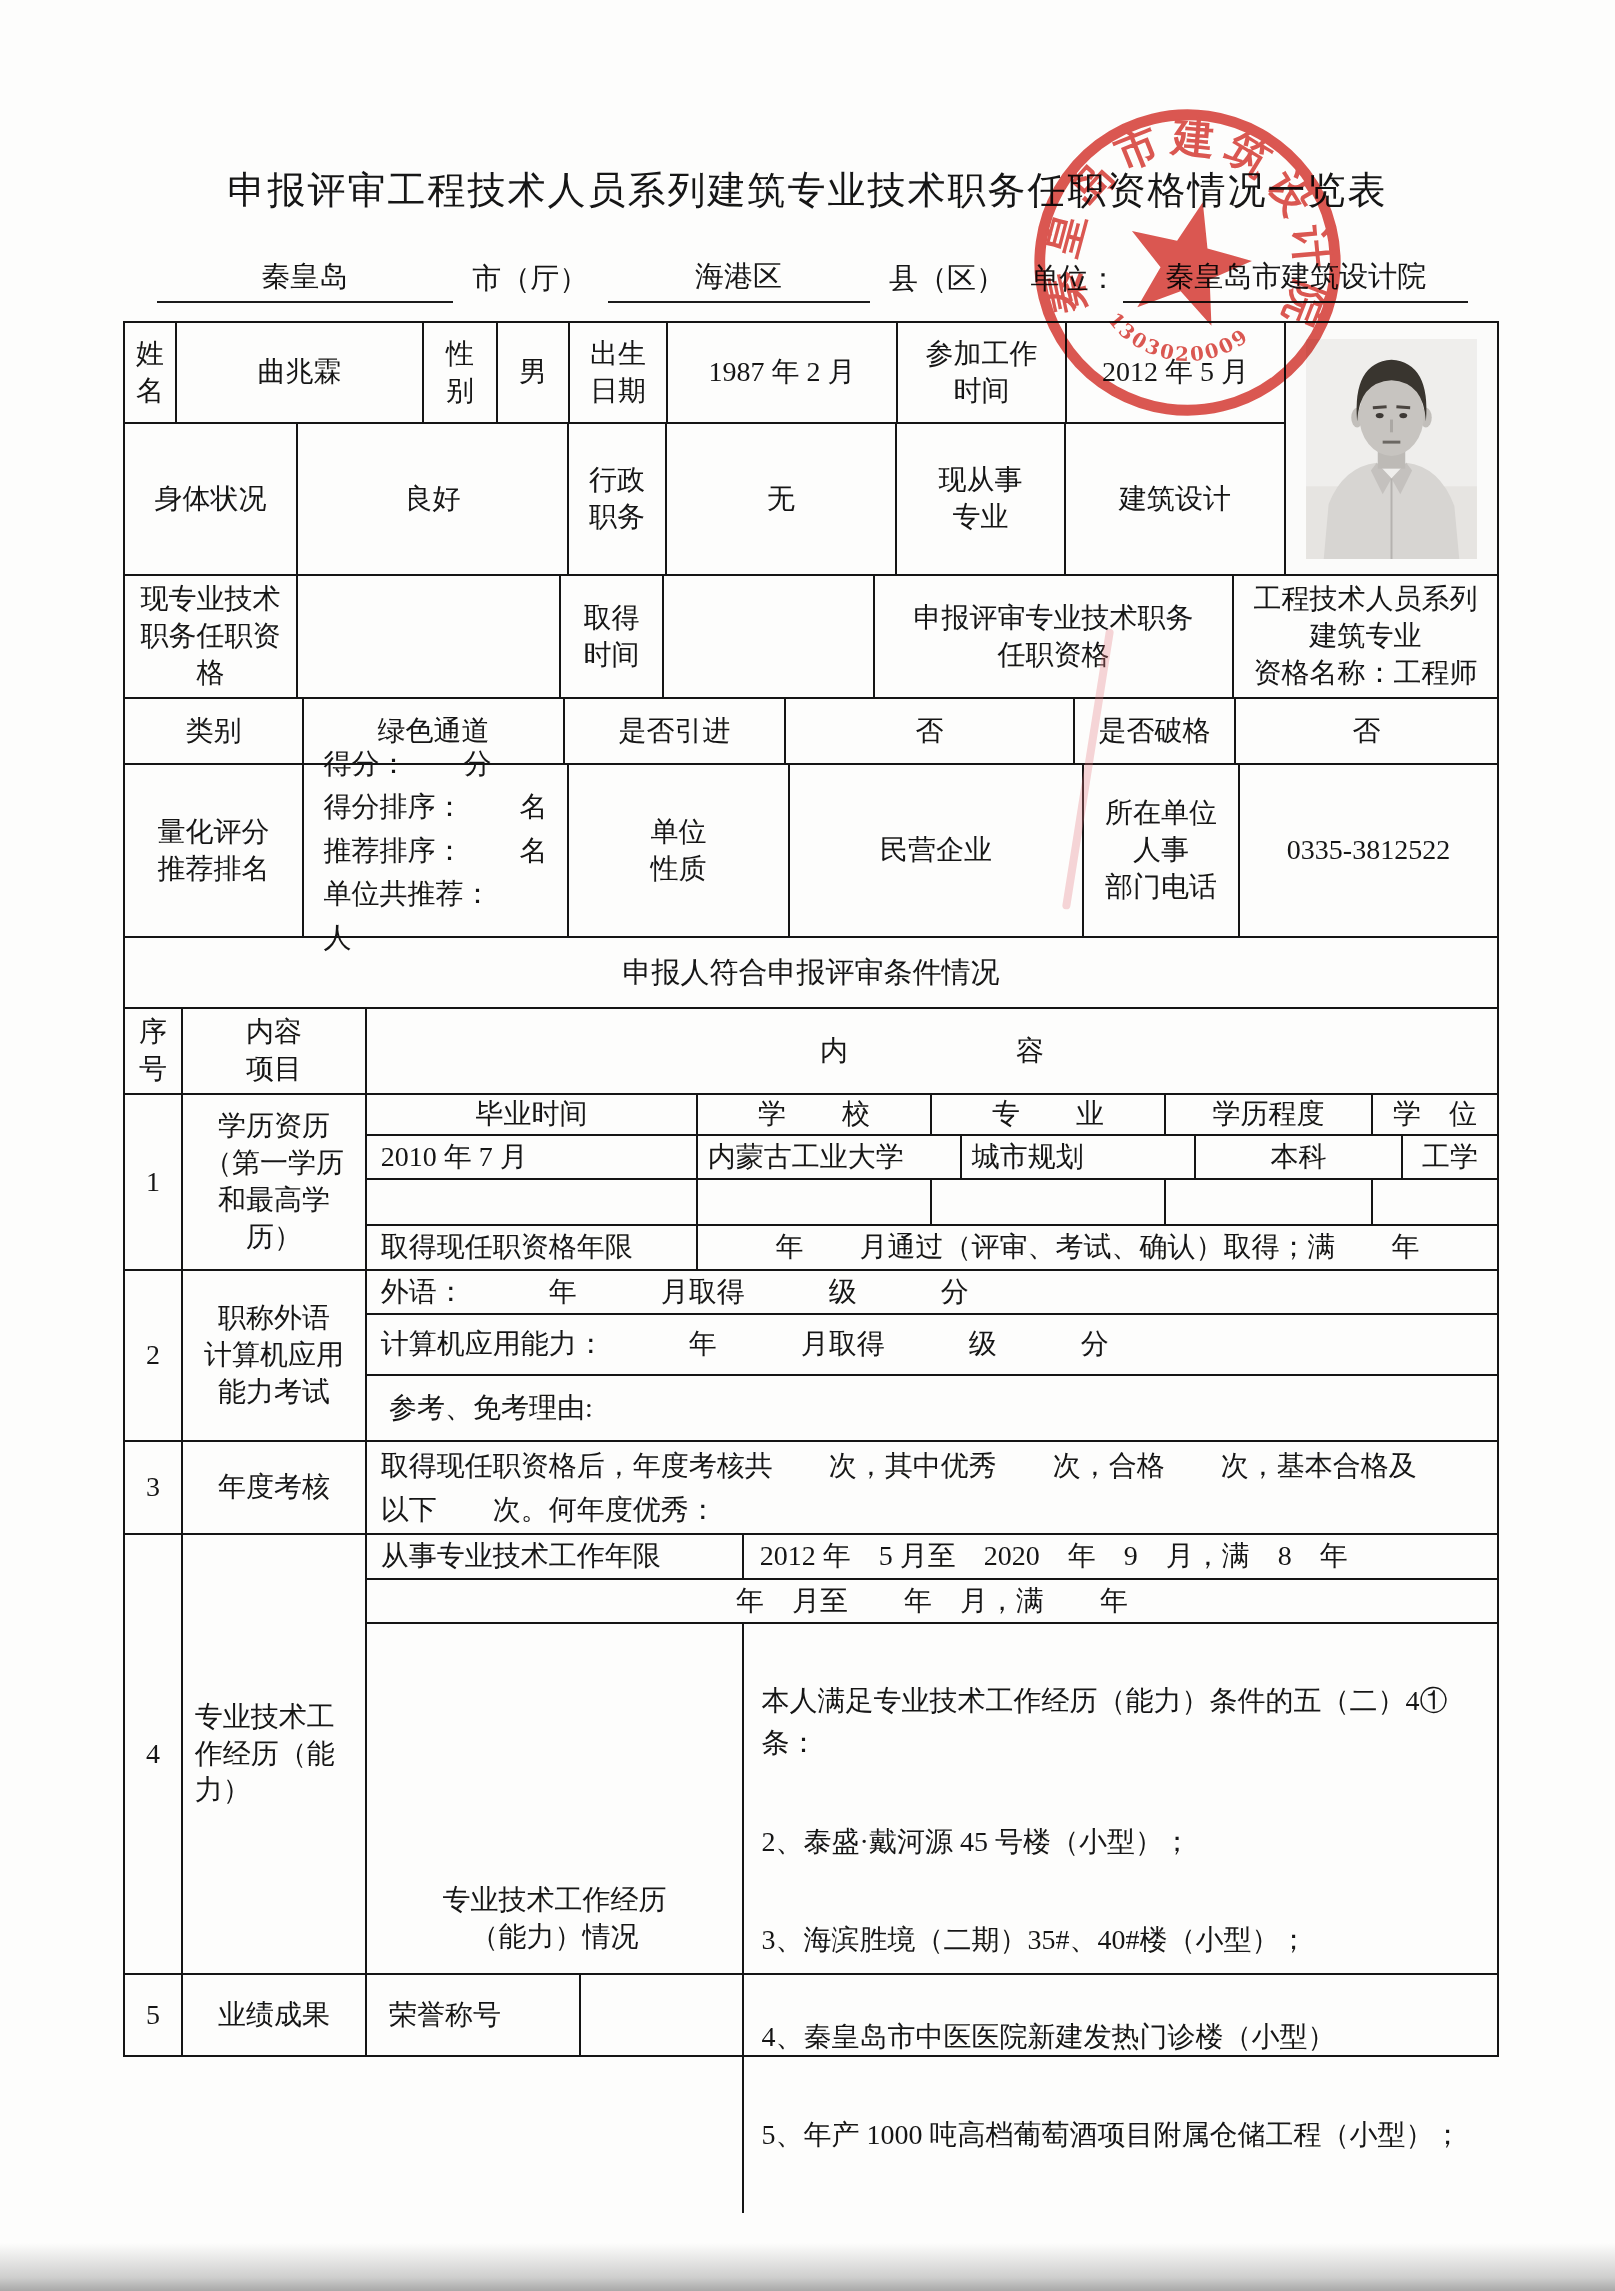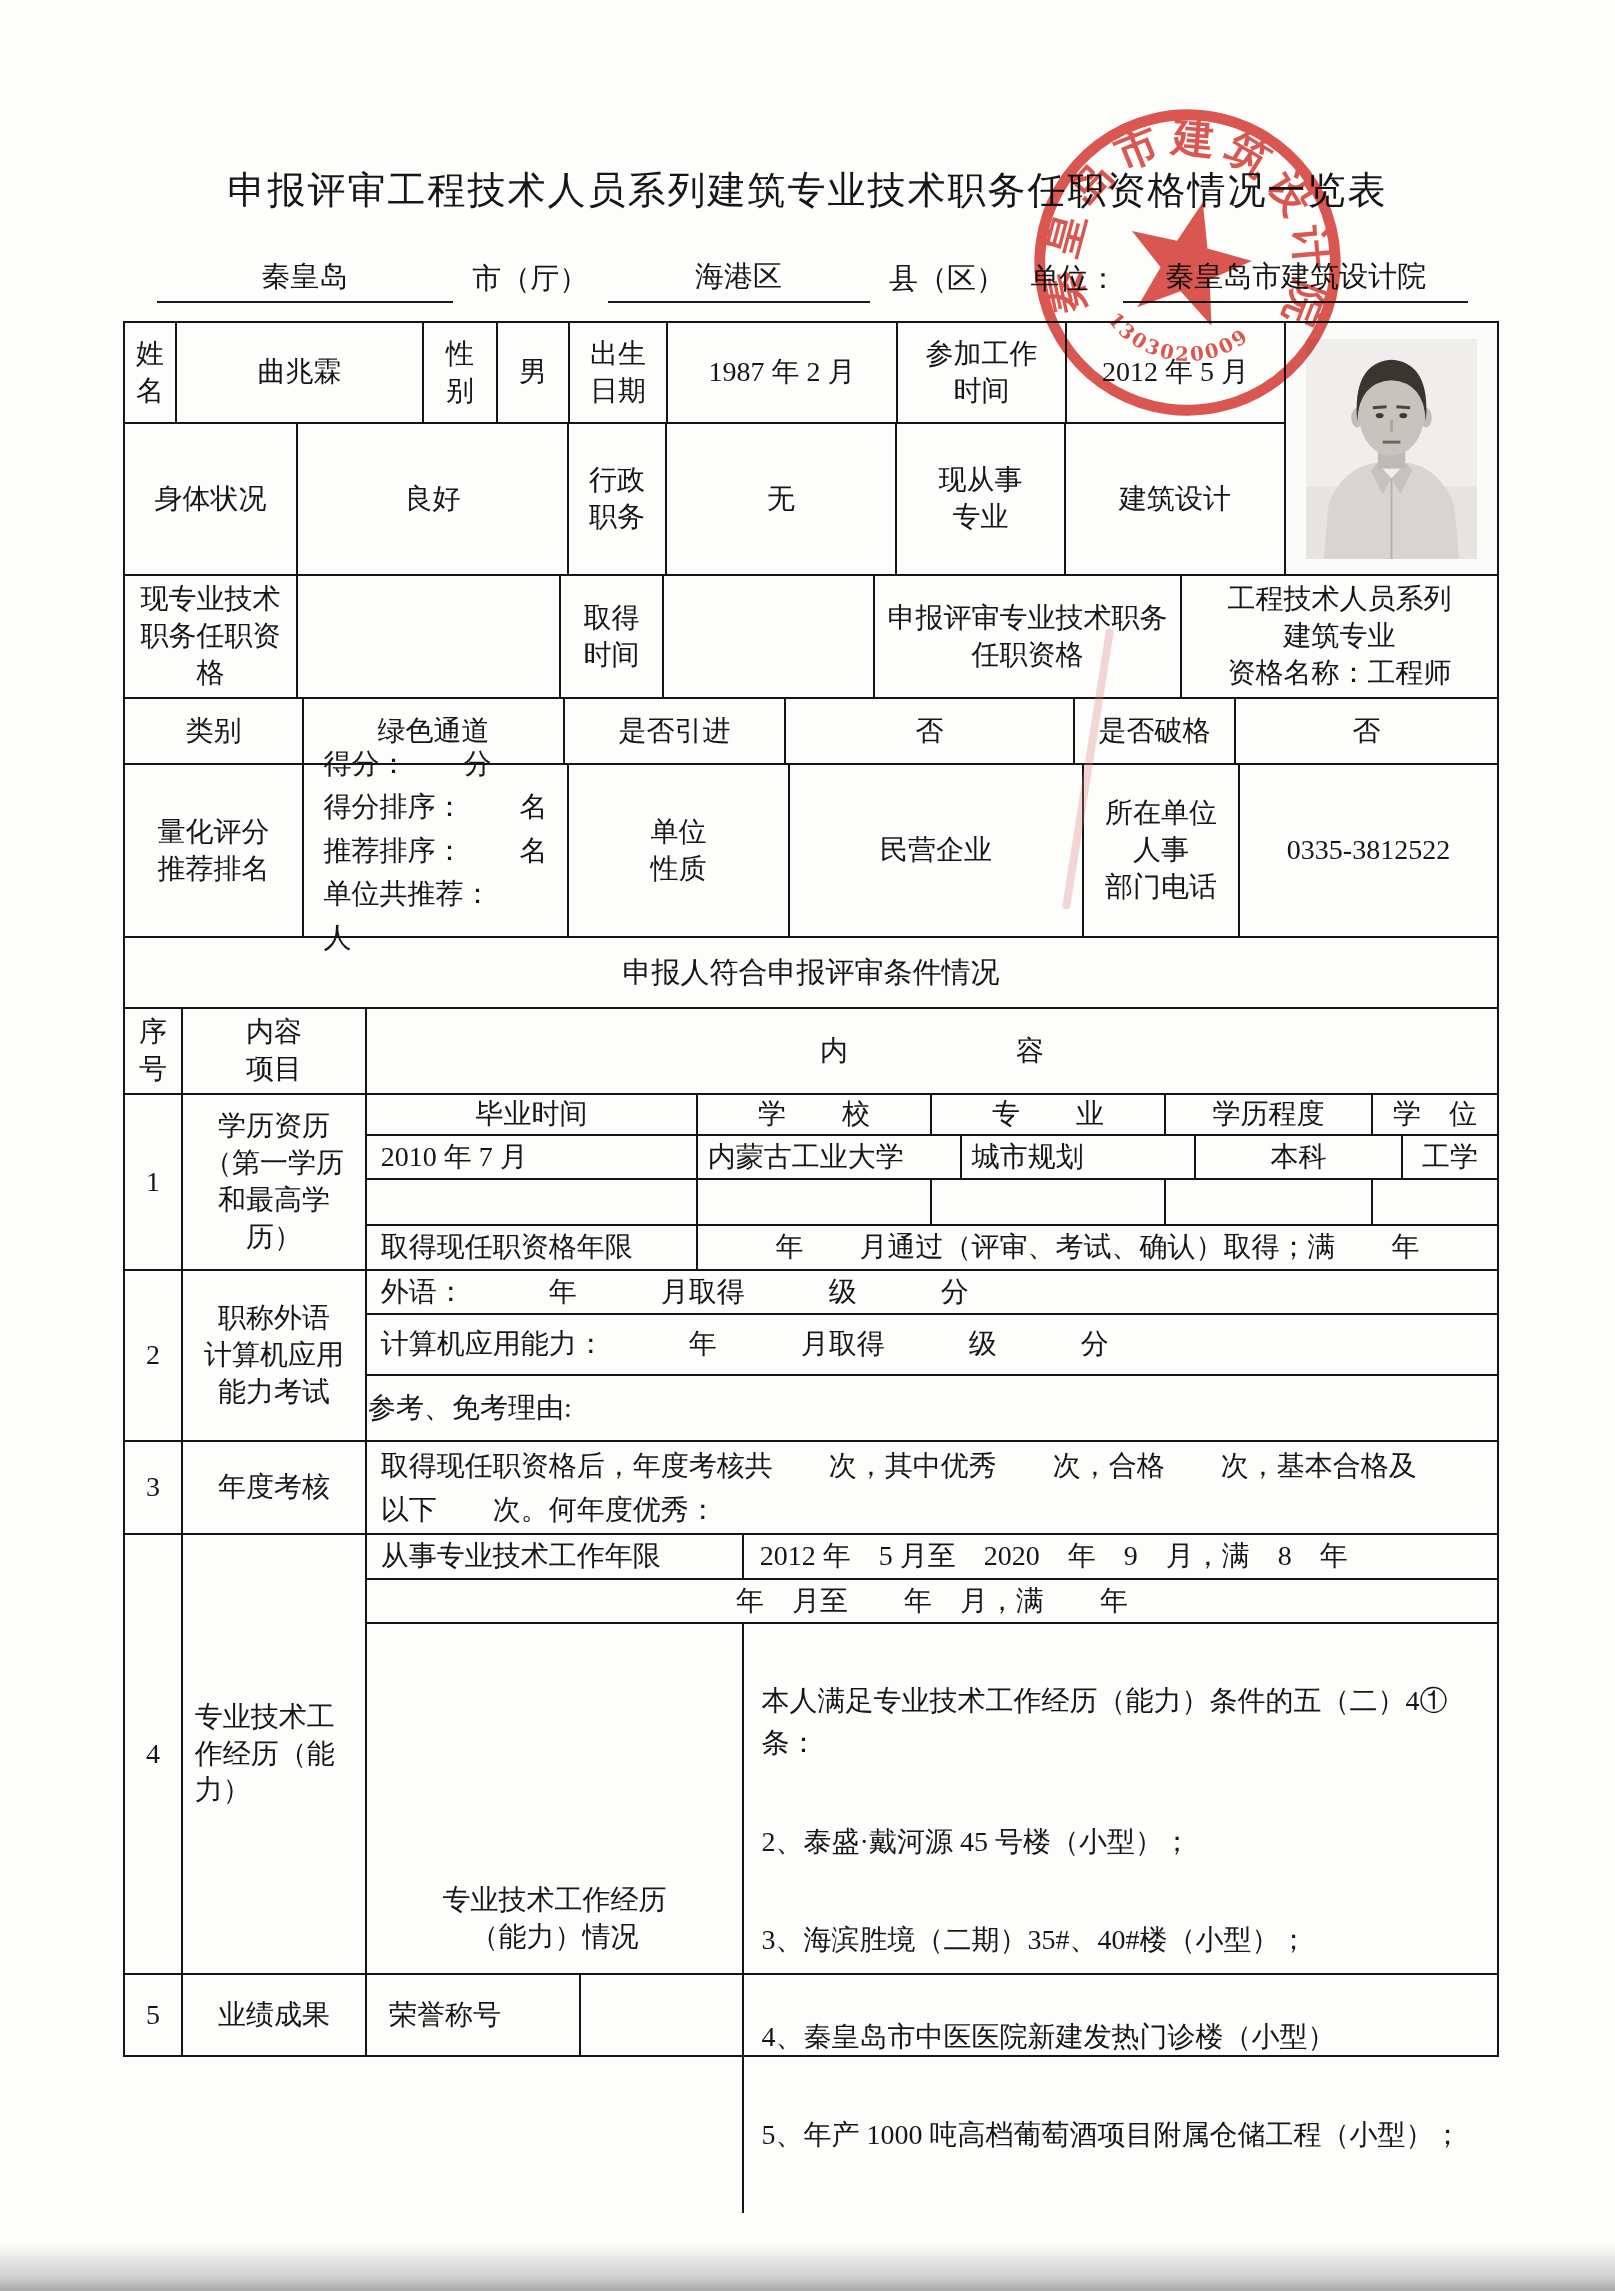--- a/index.html
+++ b/index.html
@@ -144,21 +144,21 @@
     </div>
 
     <div class="row" style="height:123px">
       <div class="cell" style="width:173px">现专业技术
 职务任职资
 格</div>
       <div class="cell" style="width:263px"></div>
       <div class="cell" style="width:103px">取得
 时间</div>
       <div class="cell" style="width:211px"></div>
-      <div class="cell" style="width:307px">申报评审专业技术职务
+      <div class="cell" style="width:359px">申报评审专业技术职务
 任职资格</div>
       <div class="cell endc fl">工程技术人员系列
 建筑专业
 资格名称：工程师</div>
     </div>
 
     <div class="row" style="height:66px">
       <div class="cell" style="width:179px">类别</div>
       <div class="cell" style="width:261px">绿色通道</div>
       <div class="cell" style="width:221px">是否引进</div>
@@ -236,21 +236,21 @@
 计算机应用
 能力考试</div>
       <div class="vgroup fl">
         <div class="subrow" style="height:44px">
           <div class="cell endc fl left" style="padding-left:13.7px">外语：　　　年　　　月取得　　　级　　　分</div>
         </div>
         <div class="subrow" style="height:61px">
           <div class="cell endc fl left" style="padding-left:13.7px">计算机应用能力：　　　年　　　月取得　　　级　　　分</div>
         </div>
         <div class="subrow last">
-          <div class="cell endc fl left" style="padding-left:1px">参考、免考理由:</div>
+          <div class="cell endc fl left" style="padding-left:22px">参考、免考理由:</div>
         </div>
       </div>
     </div>
 
     <div class="row" style="height:93px">
       <div class="cell" style="width:58px">3</div>
       <div class="cell" style="width:184px">年度考核</div>
       <div class="cell endc fl left" style="padding-left:13.7px;line-height:1.55">取得现任职资格后，年度考核共　　次，其中优秀　　次，合格　　次，基本合格及
 以下　　次。何年度优秀：</div>
     </div>

